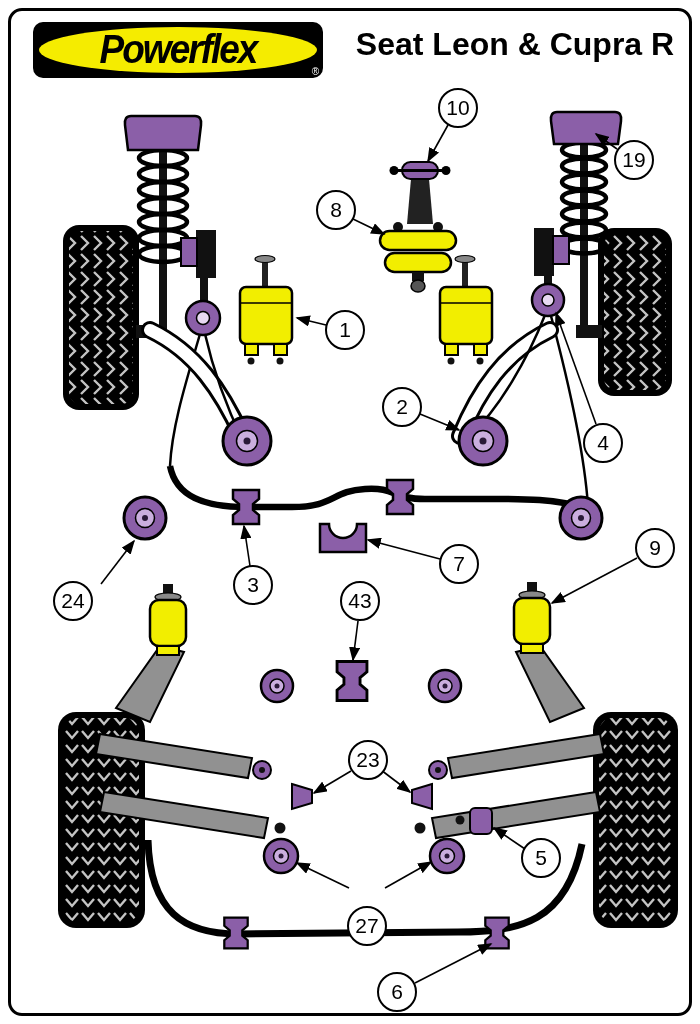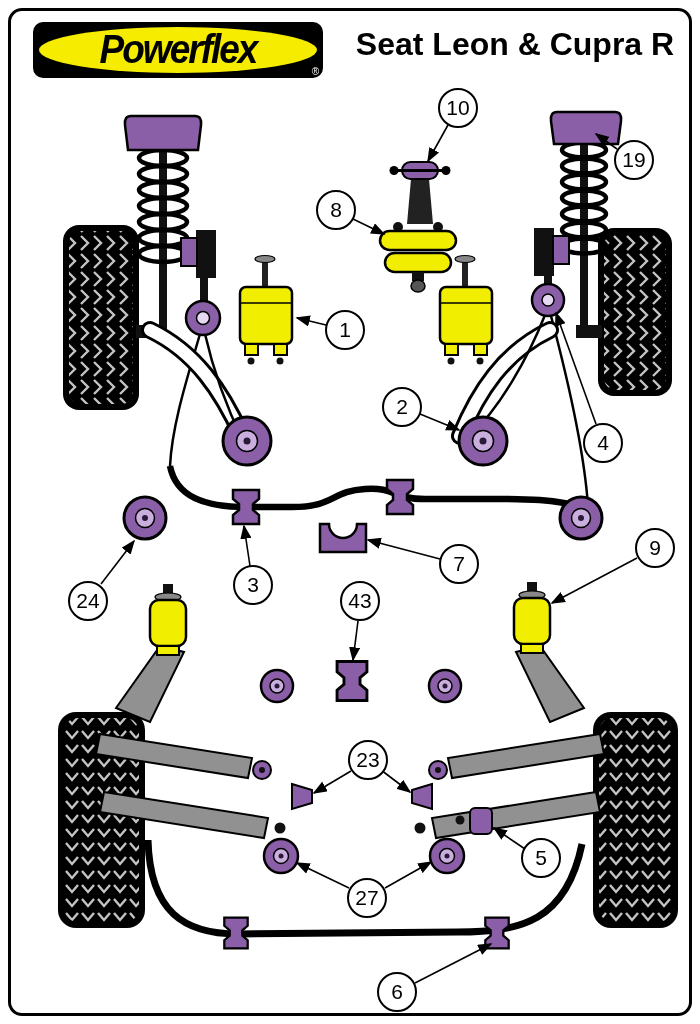--- a/index.html
+++ b/index.html
@@ -266,17 +266,17 @@
   <div class="callout" style="left:382px;top:387px">2</div>
   <div class="callout" style="left:233px;top:565px">3</div>
   <div class="callout" style="left:583px;top:423px">4</div>
   <div class="callout" style="left:521px;top:838px">5</div>
   <div class="callout" style="left:377px;top:972px">6</div>
   <div class="callout" style="left:439px;top:544px">7</div>
   <div class="callout" style="left:316px;top:190px">8</div>
   <div class="callout" style="left:635px;top:528px">9</div>
   <div class="callout" style="left:438px;top:88px">10</div>
   <div class="callout" style="left:614px;top:140px">19</div>
-  <div class="callout" style="left:68px;top:581px">24</div>
+  <div class="callout" style="left:53px;top:581px">24</div>
   <div class="callout" style="left:340px;top:581px">43</div>
   <div class="callout" style="left:348px;top:740px">23</div>
-  <div class="callout" style="left:347px;top:878px">27</div>
+  <div class="callout" style="left:347px;top:906px">27</div>
 </div>
 
 </body></html>

